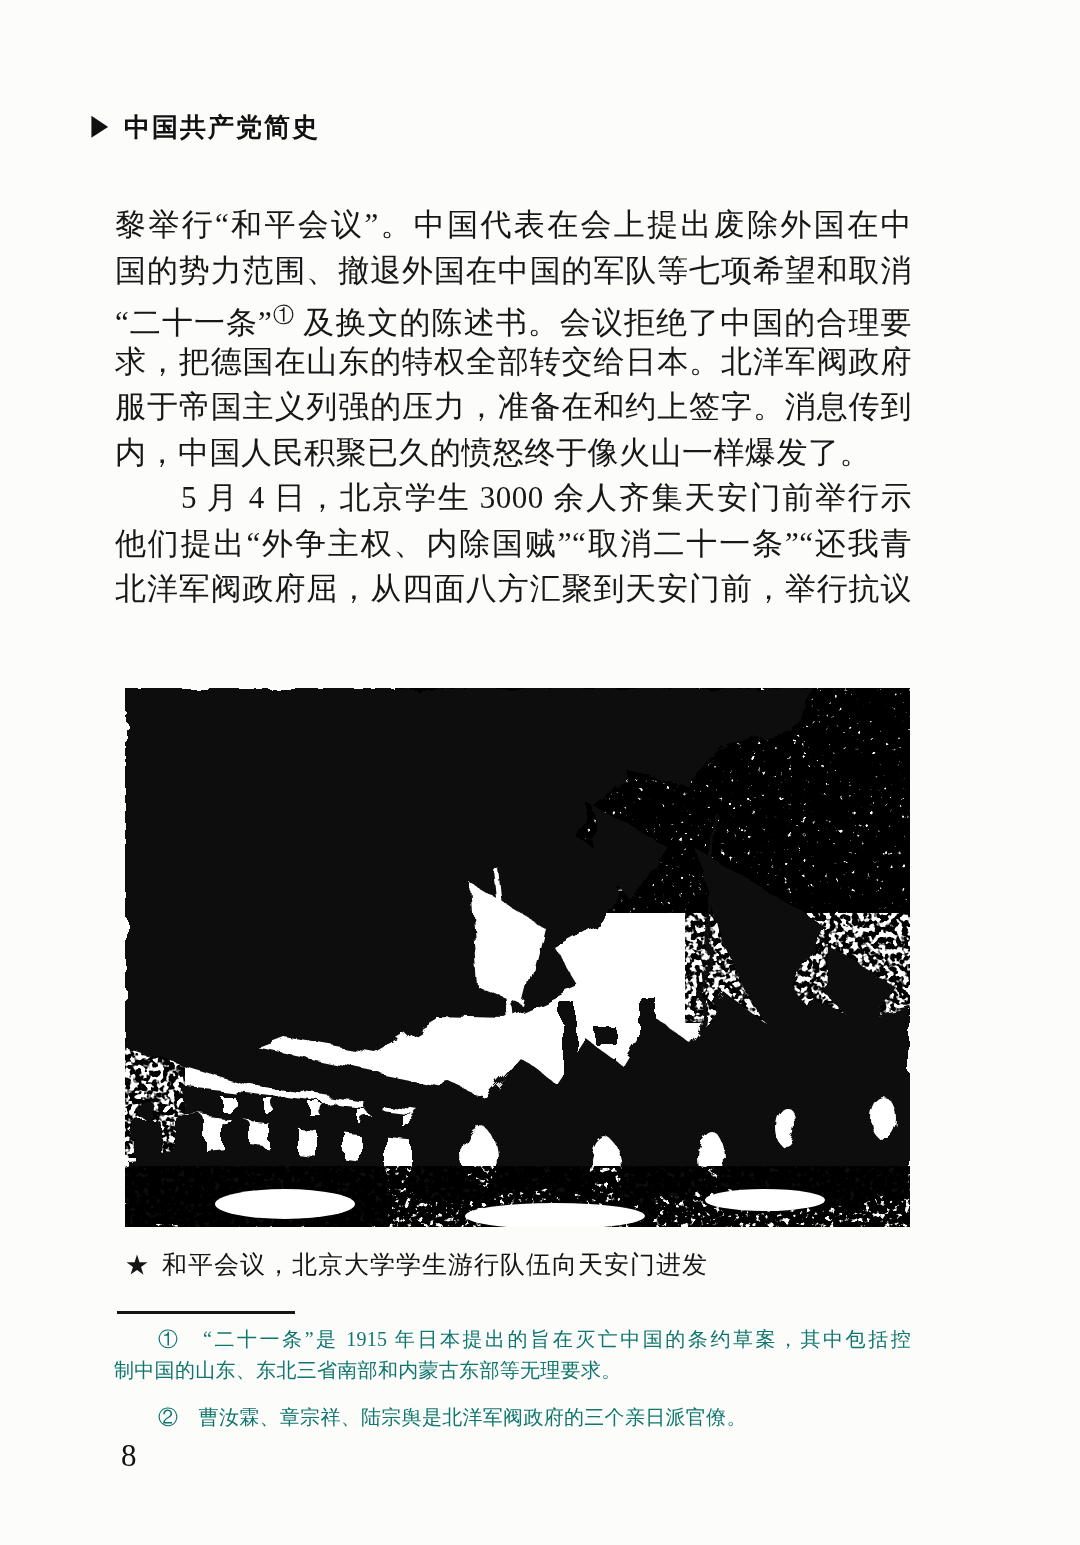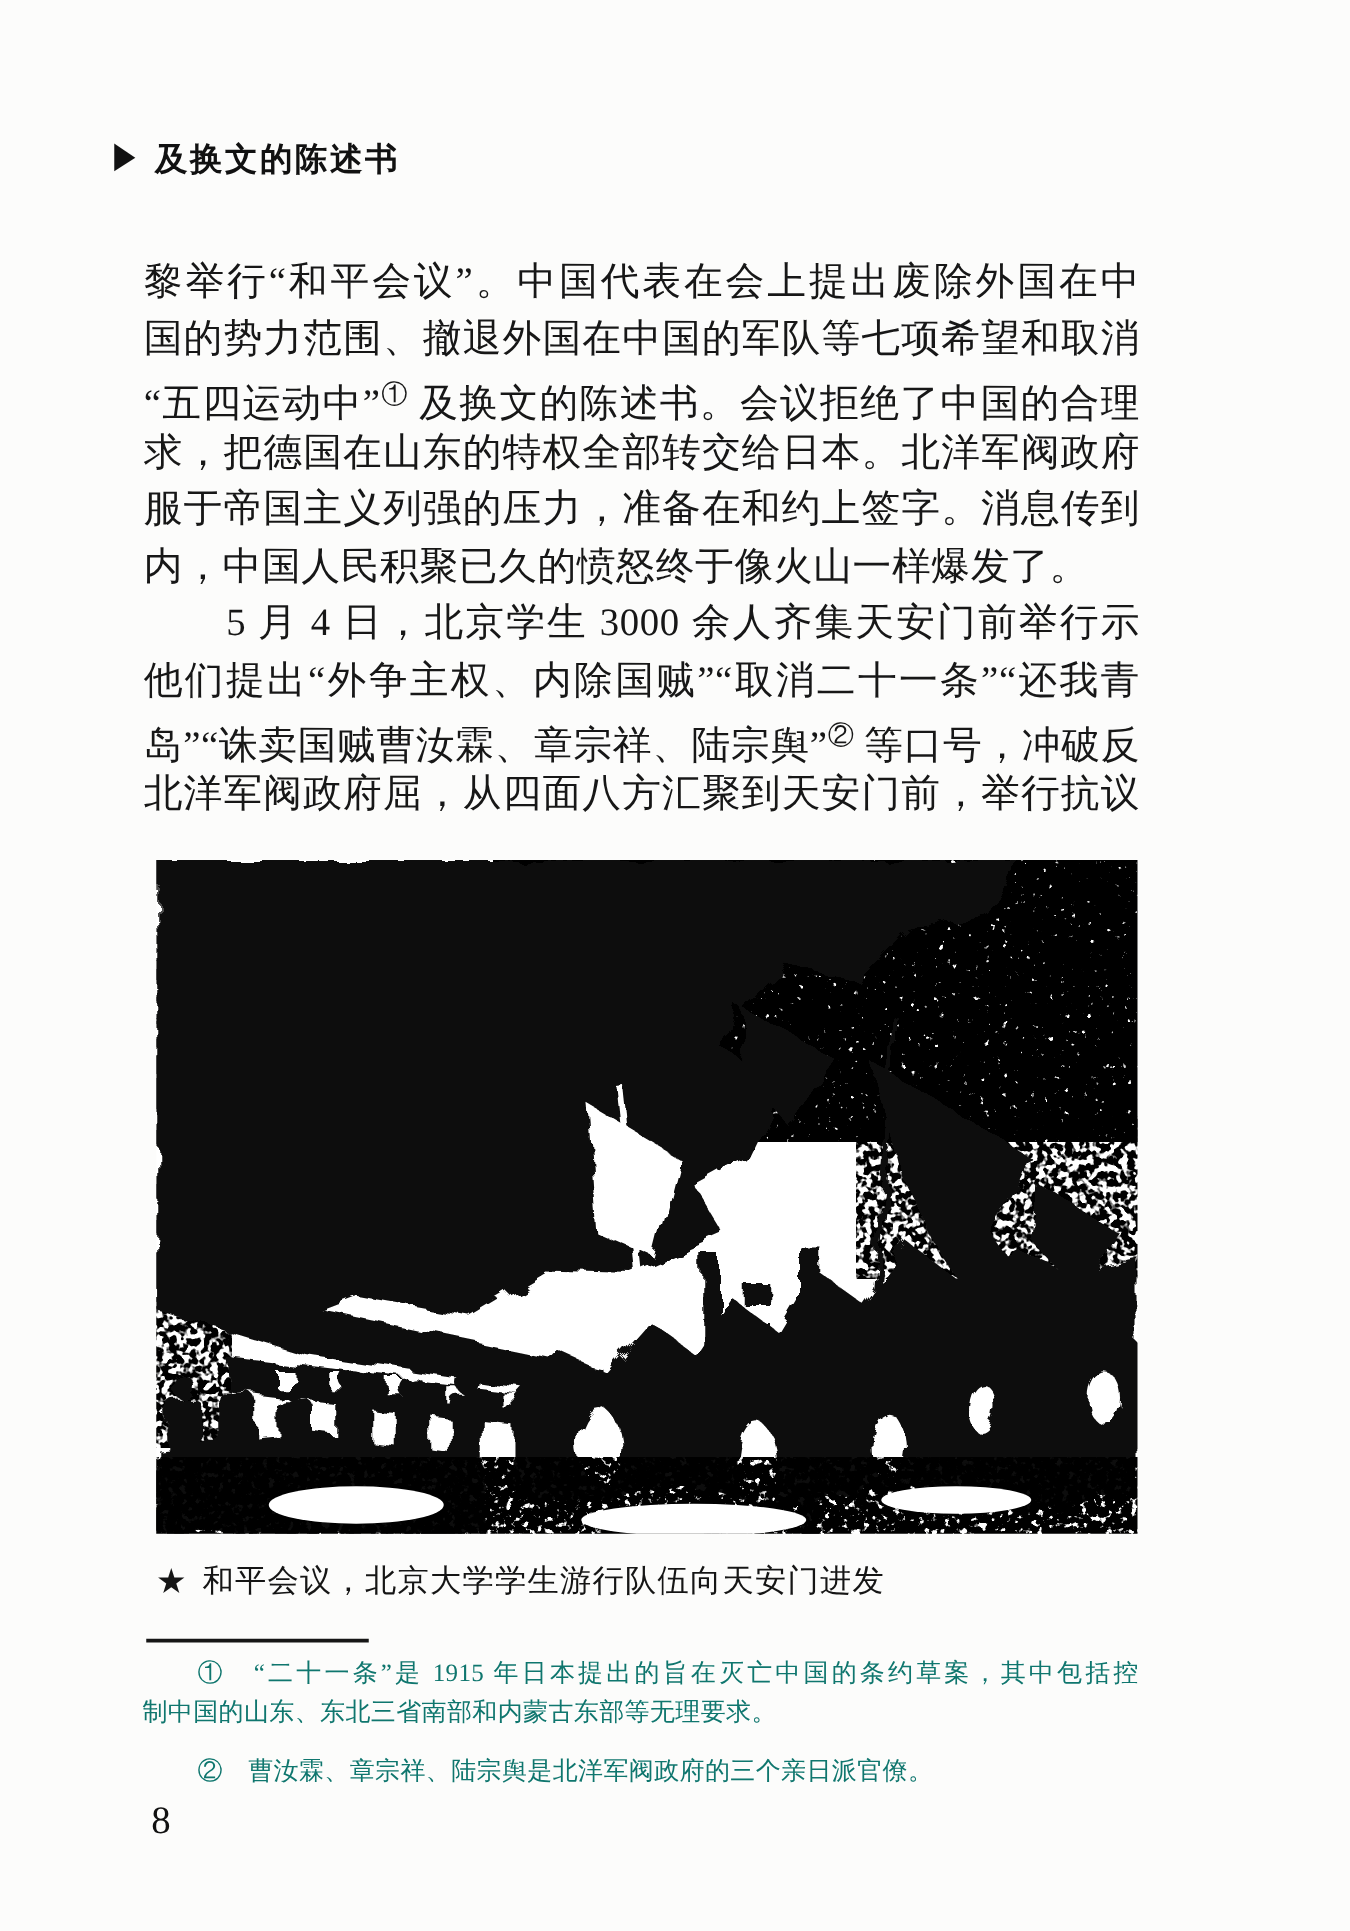--- a/index.html
+++ b/index.html
@@ -53,33 +53,32 @@
   .pagenum{position:absolute;left:121px;top:1438px;font-size:31px;color:#111;}
   svg{display:block;}
 </style>
 </head>
 <body>
 
 <div class="page">
 
   <div class="runhead">
     <span class="tri">▶</span>
-    <span>及换文的陈述书</span>
+    <span>中国共产党简史</span>
   </div>
 
   <div class="bodytext">
     <div class="line j"><span>黎举行“和平会议”。中国代表在会上提出废除外国在中</span></div>
     <div class="line j"><span>国的势力范围、撤退外国在中国的军队等七项希望和取消</span></div>
-    <div class="line j"><span>“五四运动中”</span><sup>①</sup><span> 及换文的陈述书。会议拒绝了中国的合理要</span></div>
+    <div class="line j"><span>“二十一条”</span><sup>①</sup><span> 及换文的陈述书。会议拒绝了中国的合理要</span></div>
     <div class="line j"><span>求，把德国在山东的特权全部转交给日本。北洋军阀政府屈</span></div>
     <div class="line j"><span>服于帝国主义列强的压力，准备在和约上签字。消息传到国</span></div>
     <div class="line"><span>内，中国人民积聚已久的愤怒终于像火山一样爆发了。</span></div>
     <div class="line j indent"><span>5 月 4 日，北京学生 3000 余人齐集天安门前举行示威。</span></div>
     <div class="line j"><span>他们提出“外争主权、内除国贼”“取消二十一条”“还我青</span></div>
-    <div class="line j"><span>岛”“诛卖国贼曹汝霖、章宗祥、陆宗舆”</span><sup>②</sup><span> 等口号，冲破反</span></div>
     <div class="line j"><span>北洋军阀政府屈，从四面八方汇聚到天安门前，举行抗议集</span></div>
   </div>
 
   <figure>
     <svg viewBox="0 0 785 539" width="785" height="539" role="img" aria-label="黑白历史照片：五四运动中学生游行队伍手持旗帜经过建筑物前">
       <defs>
         <filter id="rough" x="-6%" y="-6%" width="112%" height="112%">
           <feTurbulence type="fractalNoise" baseFrequency="0.035" numOctaves="4" seed="11" result="n"></feTurbulence>
           <feDisplacementMap in="SourceGraphic" in2="n" scale="16"></feDisplacementMap>
         </filter>

